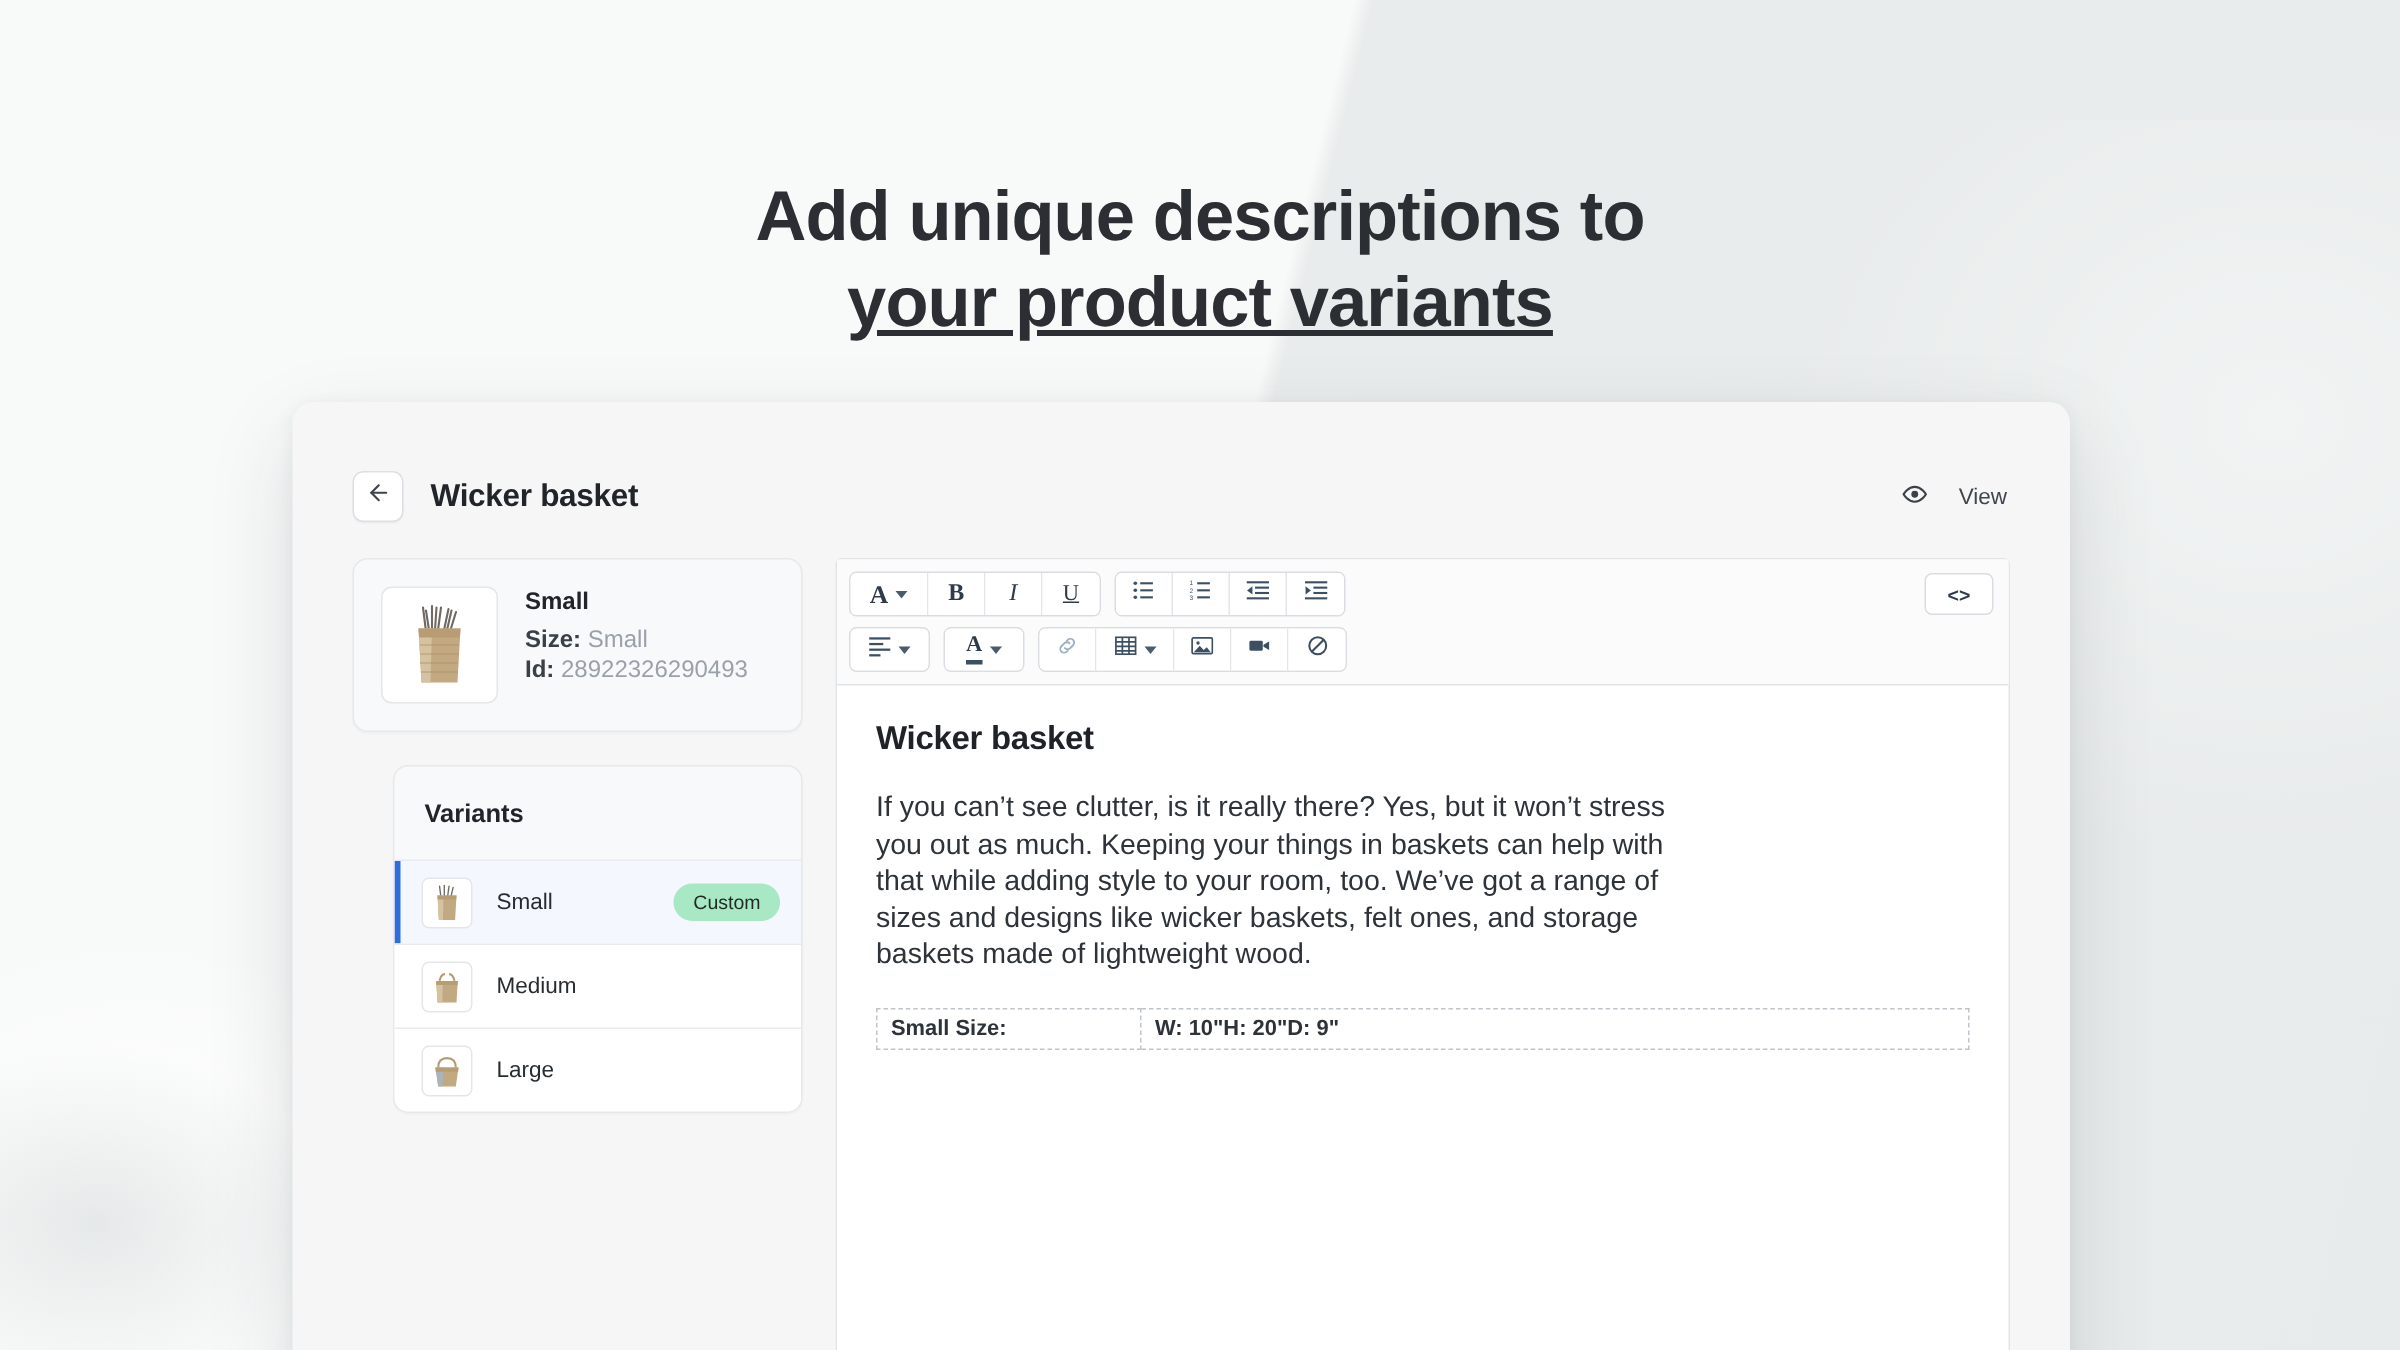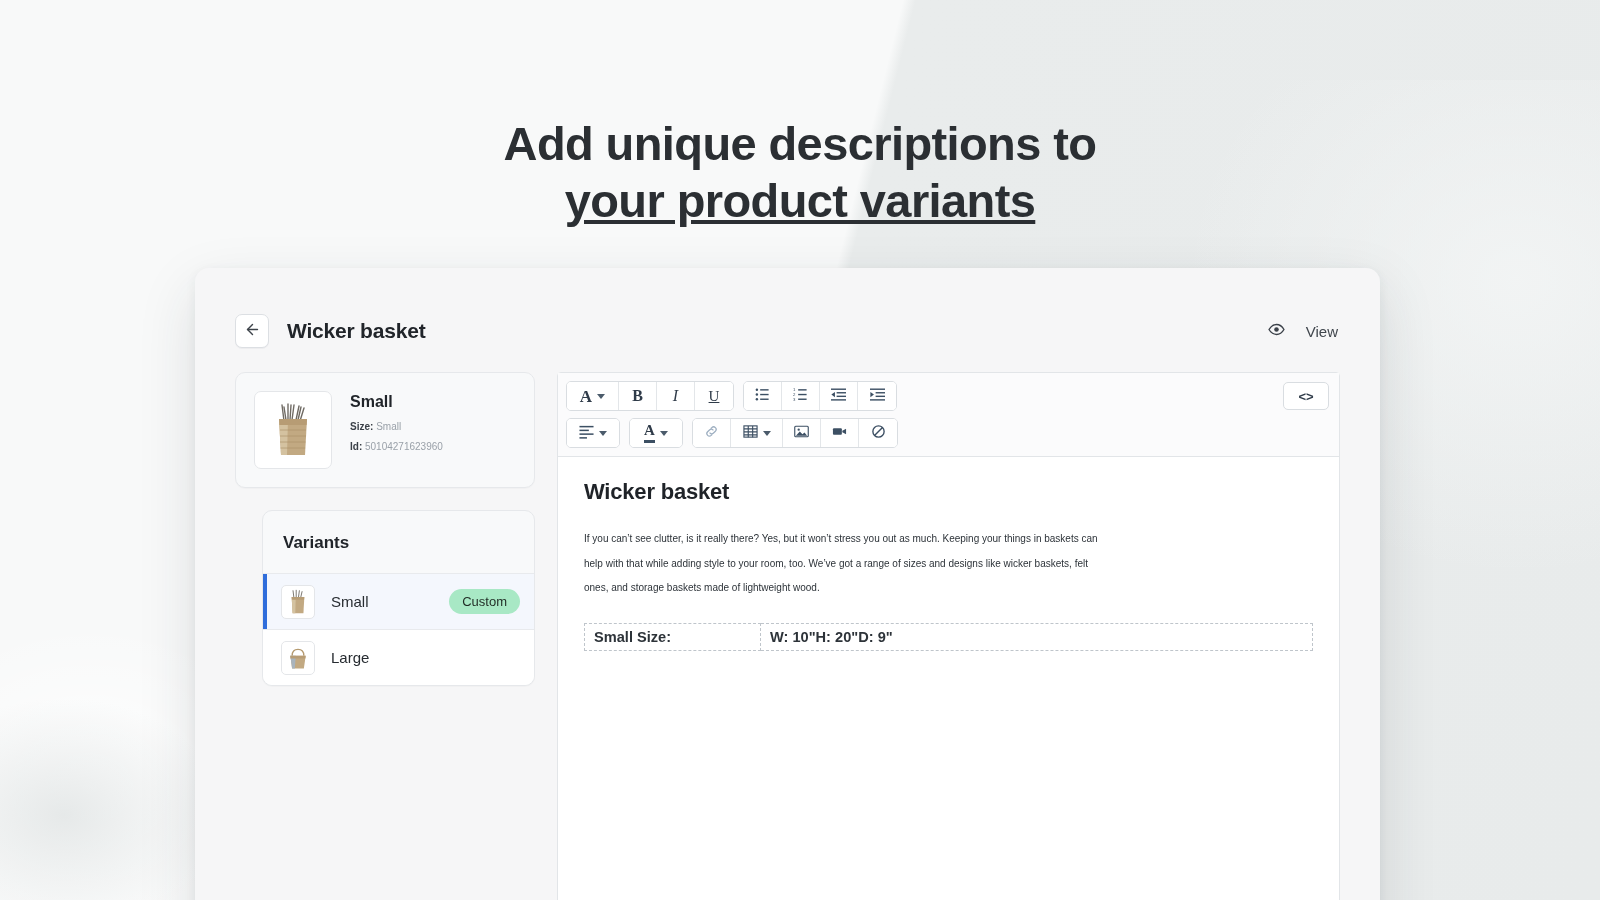--- a/index.html
+++ b/index.html
@@ -123,21 +123,21 @@
     flex: none;
     display: flex; align-items: center; justify-content: center;
     overflow: hidden;
   }
   .prod-meta { padding-top: 2px; }
   .prod-name {
     font-size: 16px; font-weight: 700; color: #21252a;
     margin-bottom: 6px;
   }
   .prod-row {
-    font-size: 10px; color: #9aa1a9; line-height: 20px;
+    font-size: 16px; color: #9aa1a9; line-height: 20px;
   }
   .prod-row b { color: #3a4047; font-weight: 700; }
 
   
   .variants-card {
     margin-top: 22px;
     background: #f8f9fa;
     border: 1px solid #e6e8eb;
     border-radius: 10px;
     overflow: hidden;
@@ -254,21 +254,21 @@
   
   .ed-content {
     padding: 22px 26px 26px 26px;
     flex: 1;
   }
   .ed-h1 {
     font-size: 22px; font-weight: 700; color: #1f2328;
     margin-bottom: 22px; letter-spacing: -0.2px;
   }
   .ed-p {
-    font-size: 10px; color: #2d3339; line-height: 24.5px;
+    font-size: 19px; color: #2d3339; line-height: 24.5px;
     margin-bottom: 22px;
     max-width: 530px;
   }
   .ed-table {
     width: 100%;
     border-collapse: collapse;
     font-size: 14.6px;
     color: #2d3339;
   }
   .ed-table td {
@@ -346,21 +346,21 @@
           </svg>
         </div>
         <div class="prod-meta">
           <div class="prod-name">Small</div>
           <div class="prod-row">
             <b>Size:</b>
             <span>Small</span>
           </div>
           <div class="prod-row">
             <b>Id:</b>
-            <span>50104271623960</span>
+            <span>28922326290493</span>
           </div>
         </div>
       </div>
 
       <div class="variants-card">
         <div class="variants-head">Variants</div>
 
         <div class="variant-row selected">
           <div class="thumb-sm">
             <svg width="28" height="28" viewBox="0 0 62 62">
@@ -373,20 +373,33 @@
               <path d="M17 20 L45 20 L43 56 L19 56 Z" fill="#c2a982"></path>
               <path d="M17 20 L26 20 L25 56 L19 56 Z" fill="#d4c2a0"></path>
               <path d="M17 20 L45 20 L44.6 26 L17.4 26 Z" fill="#b79c74"></path>
             </svg>
           </div>
           <div class="variant-label">Small</div>
           <div class="variant-spacer"></div>
           <div class="badge">Custom</div>
         </div>
 
+        <div class="variant-row">
+          <div class="thumb-sm">
+            <svg width="28" height="28" viewBox="0 0 62 62">
+              <path d="M20 22 q2 -10 8 -10" fill="none" stroke="#b59a70" stroke-width="3"></path>
+              <path d="M42 22 q-2 -10 -8 -10" fill="none" stroke="#b59a70" stroke-width="3"></path>
+              <path d="M15 22 L47 22 L45 54 L17 54 Z" fill="#c2a982"></path>
+              <path d="M15 22 L25 22 L24 54 L17 54 Z" fill="#d4c2a0"></path>
+              <path d="M15 22 L47 22 L46.6 28 L15.3 28 Z" fill="#b79c74"></path>
+            </svg>
+          </div>
+          <div class="variant-label">Medium</div>
+          <div class="variant-spacer"></div>
+        </div>
 
         <div class="variant-row">
           <div class="thumb-sm">
             <svg width="28" height="28" viewBox="0 0 62 62">
               <path d="M18 26 q0 -14 13 -14 q13 0 13 14" fill="none" stroke="#b59a70" stroke-width="3"></path>
               <path d="M14 26 L48 26 L44 54 L18 54 Z" fill="#c2a982"></path>
               <path d="M14 26 L26 26 L24 54 L18 54 Z" fill="#a9b4bd"></path>
               <path d="M14 26 L48 26 L47.4 32 L14.4 32 Z" fill="#b79c74"></path>
             </svg>
           </div>

